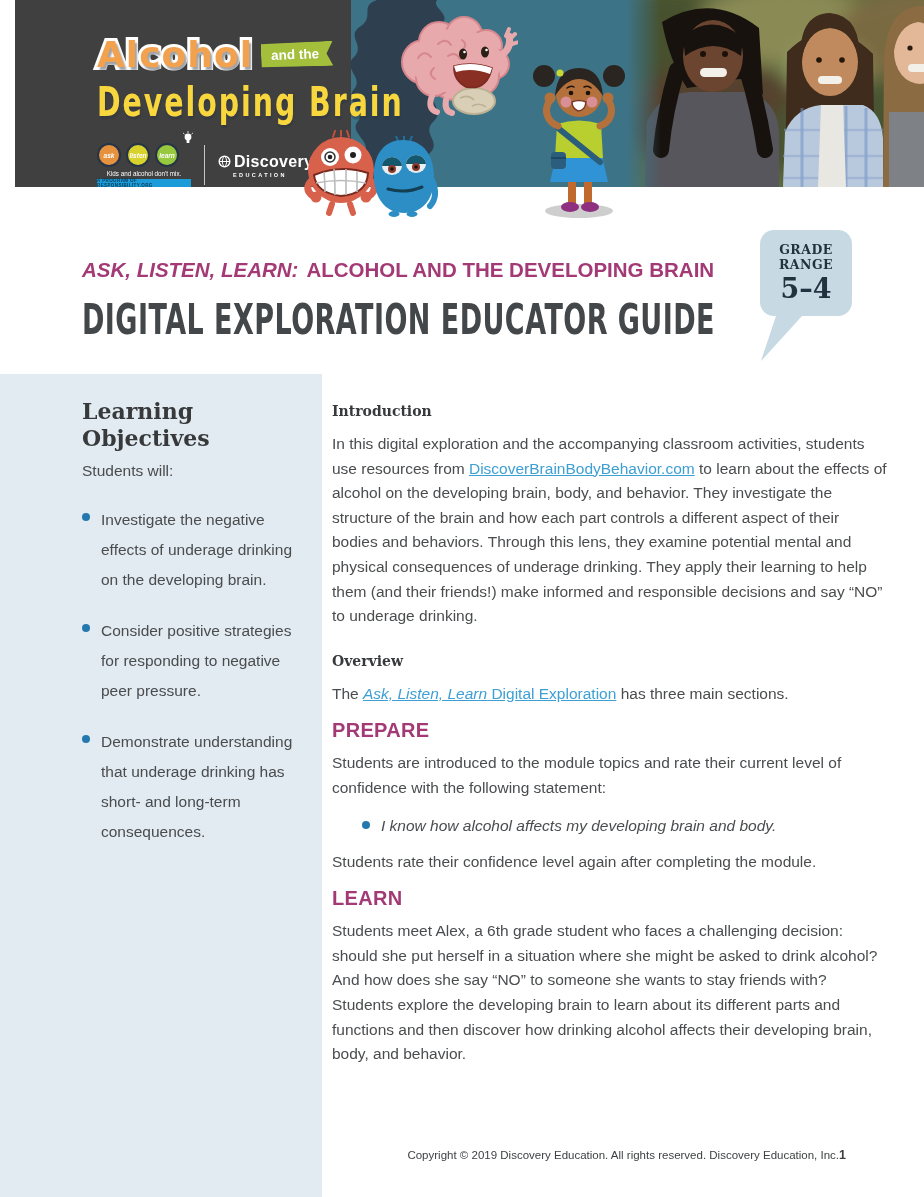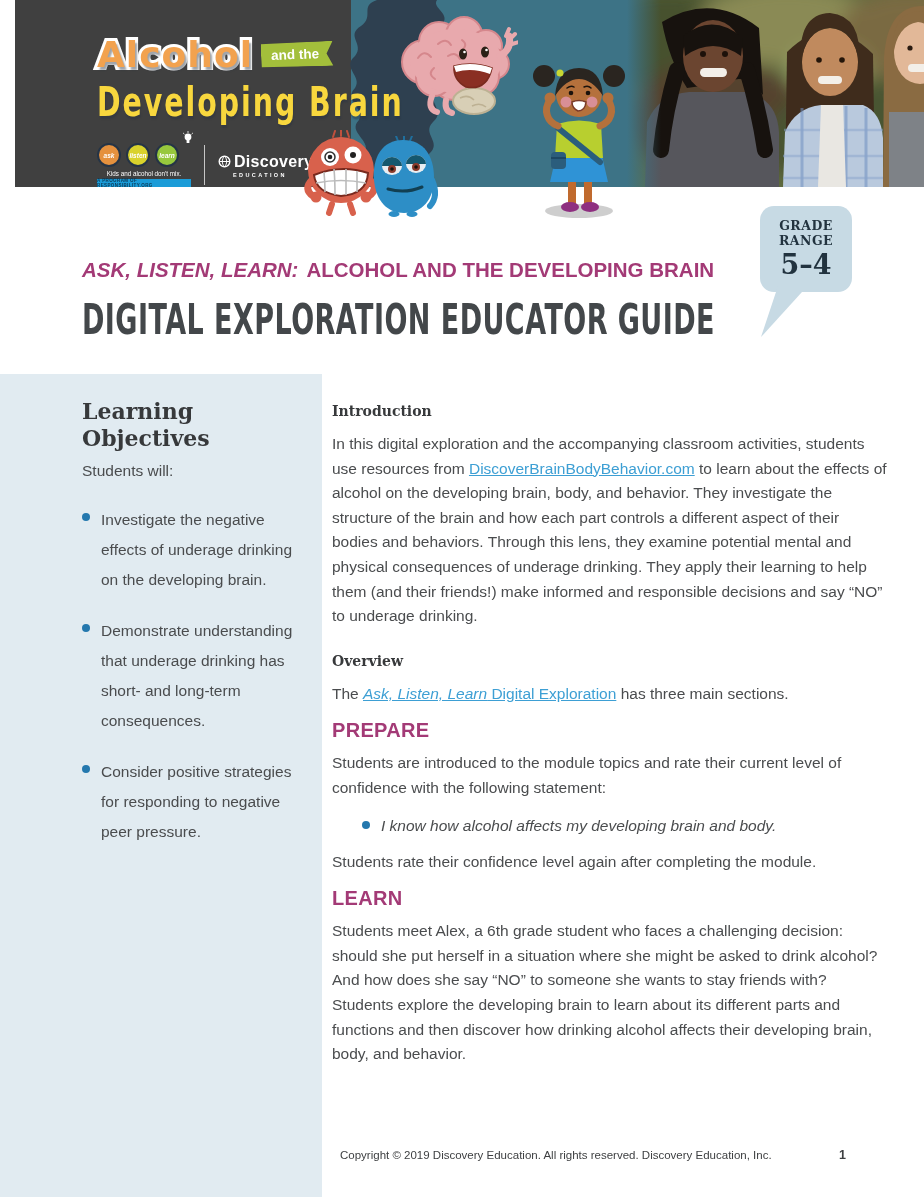--- a/index.html
+++ b/index.html
@@ -51,21 +51,21 @@
   .discovery-name { display:flex; align-items:center; gap:3px; font-size:16px; font-weight:bold; letter-spacing:.3px; }
   .discovery-sub { font-size:5.5px; letter-spacing:2.4px; margin:1px 0 0 15px; font-weight:bold; }
 
   .char { position:absolute; z-index:4; }
   #brain-char { left:394px; top:16px; }
   #red-char   { left:302px; top:130px; }
   #blue-char  { left:364px; top:136px; }
   #girl-char  { left:524px; top:62px; }
 
   
-  .grade-badge { position:absolute; left:758px; top:204px; width:104px; height:138px; z-index:5; }
+  .grade-badge { position:absolute; left:758px; top:228px; width:104px; height:138px; z-index:5; }
   .grade-badge svg { position:absolute; left:0; top:0; }
   .grade-text { position:absolute; left:0; top:14px; width:96px; text-align:center;
     font-family:"DejaVu Serif", serif; font-weight:bold; color:#22333f; }
   .grade-line { font-size:12.5px; line-height:15px; letter-spacing:.5px; }
   .grade-value { font-size:27px; line-height:30px; margin-top:2px; }
 
   
   .title-block { position:absolute; left:82px; top:258px; z-index:2; }
   .eyebrow { font-size:20.5px; font-weight:bold; color:#a33a76; white-space:nowrap; }
   .eyebrow .it { font-style:italic; margin-right:8px; }
@@ -91,21 +91,21 @@
   .main h2.ov { margin-top:19px; }
   .main h3.mag { font-size:20px; color:#a33a76; font-weight:bold; letter-spacing:.3px; margin-top:13px; margin-bottom:9px; }
   .main p { font-size:15.5px; line-height:24.6px; color:#4a4c4e; }
   .main a { color:#3d9fd4; text-decoration:underline; }
   .bullet-line { display:flex; gap:11px; margin:12px 0 12px 30px; font-size:15.5px; line-height:25px;
     font-style:italic; color:#4a4c4e; }
   .mt24 { margin-top:24px; }
 
   
   .footer { position:absolute; left:340px; top:1148px; width:506px; display:flex;
-    justify-content:space-between; align-items:baseline; z-index:1; }
+    justify-content:flex-end; align-items:baseline; z-index:1; }
   .footer .copy { font-size:11.5px; color:#3d3f41; }
   .footer .pg { font-size:12.5px; font-weight:bold; color:#3d3f41; }
 </style>
 </head>
 <body>
 
 <div class="header">
   <div class="header-teal"></div>
   <svg class="header-cloud" viewBox="0 0 122 187" preserveAspectRatio="none">
     <path fill="#2e4050" d="M46,0 C28,6 44,16 30,26 C14,36 34,44 24,56 C10,68 32,76 24,88 C12,100 34,108 28,120 C16,132 40,140 34,152 C26,164 48,172 42,187 L96,187 C106,172 86,166 98,154 C112,142 90,134 102,122 C116,110 94,102 106,90 C118,78 96,70 108,58 C122,46 98,38 110,26 C122,14 100,8 106,0 Z"></path>
@@ -322,25 +322,25 @@
 <aside class="sidebar">
   <h2>Learning Objectives</h2>
   <p class="will">Students will:</p>
   <ul class="obj-list">
     <li class="obj-item">
       <span class="dot"></span>
       <span>Investigate the negative effects of underage drinking on the developing brain.</span>
     </li>
     <li class="obj-item">
       <span class="dot"></span>
-      <span>Demonstrate understanding that underage drinking has short- and long-term consequences.</span>
+      <span>Consider positive strategies for responding to negative peer pressure.</span>
     </li>
     <li class="obj-item">
       <span class="dot"></span>
-      <span>Consider positive strategies for responding to negative peer pressure.</span>
+      <span>Demonstrate understanding that underage drinking has short- and long-term consequences.</span>
     </li>
   </ul>
 </aside>
 
 <main class="main">
   <h2 class="serif mt24">Introduction</h2>
   <p><span>In this digital exploration and the accompanying classroom activities, students use resources from </span><a href="#">DiscoverBrainBodyBehavior.com</a><span> to learn about the effects of alcohol on the developing brain, body, and behavior. They investigate the structure of the brain and how each part controls a different aspect of their bodies and behaviors. Through this lens, they examine potential mental and physical consequences of underage drinking. They apply their learning to help them (and their friends!) make informed and responsible decisions and say “NO” to underage drinking.</span></p>
 
   <h2 class="serif ov">Overview</h2>
   <p><span>The </span><a href="#"><span style="font-style:italic">Ask, Listen, Learn</span><span> Digital Exploration</span></a><span> has three main sections.</span></p>

